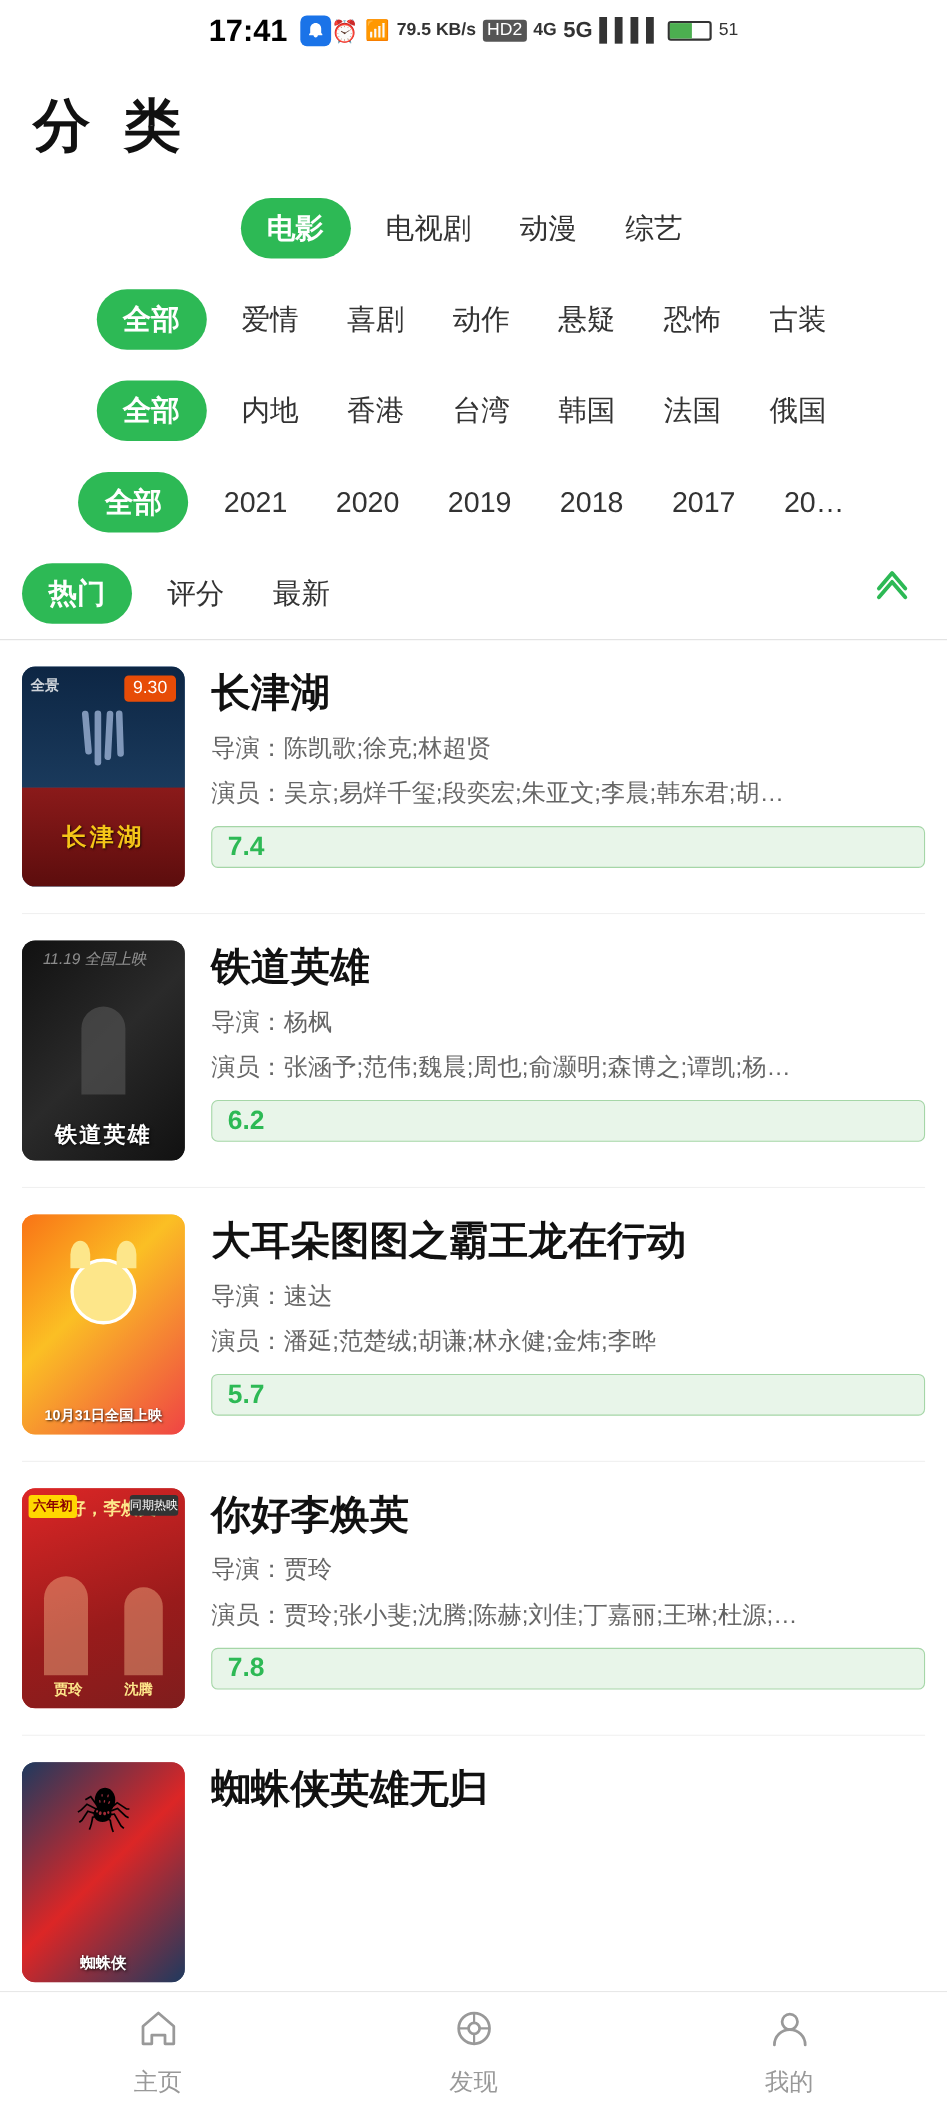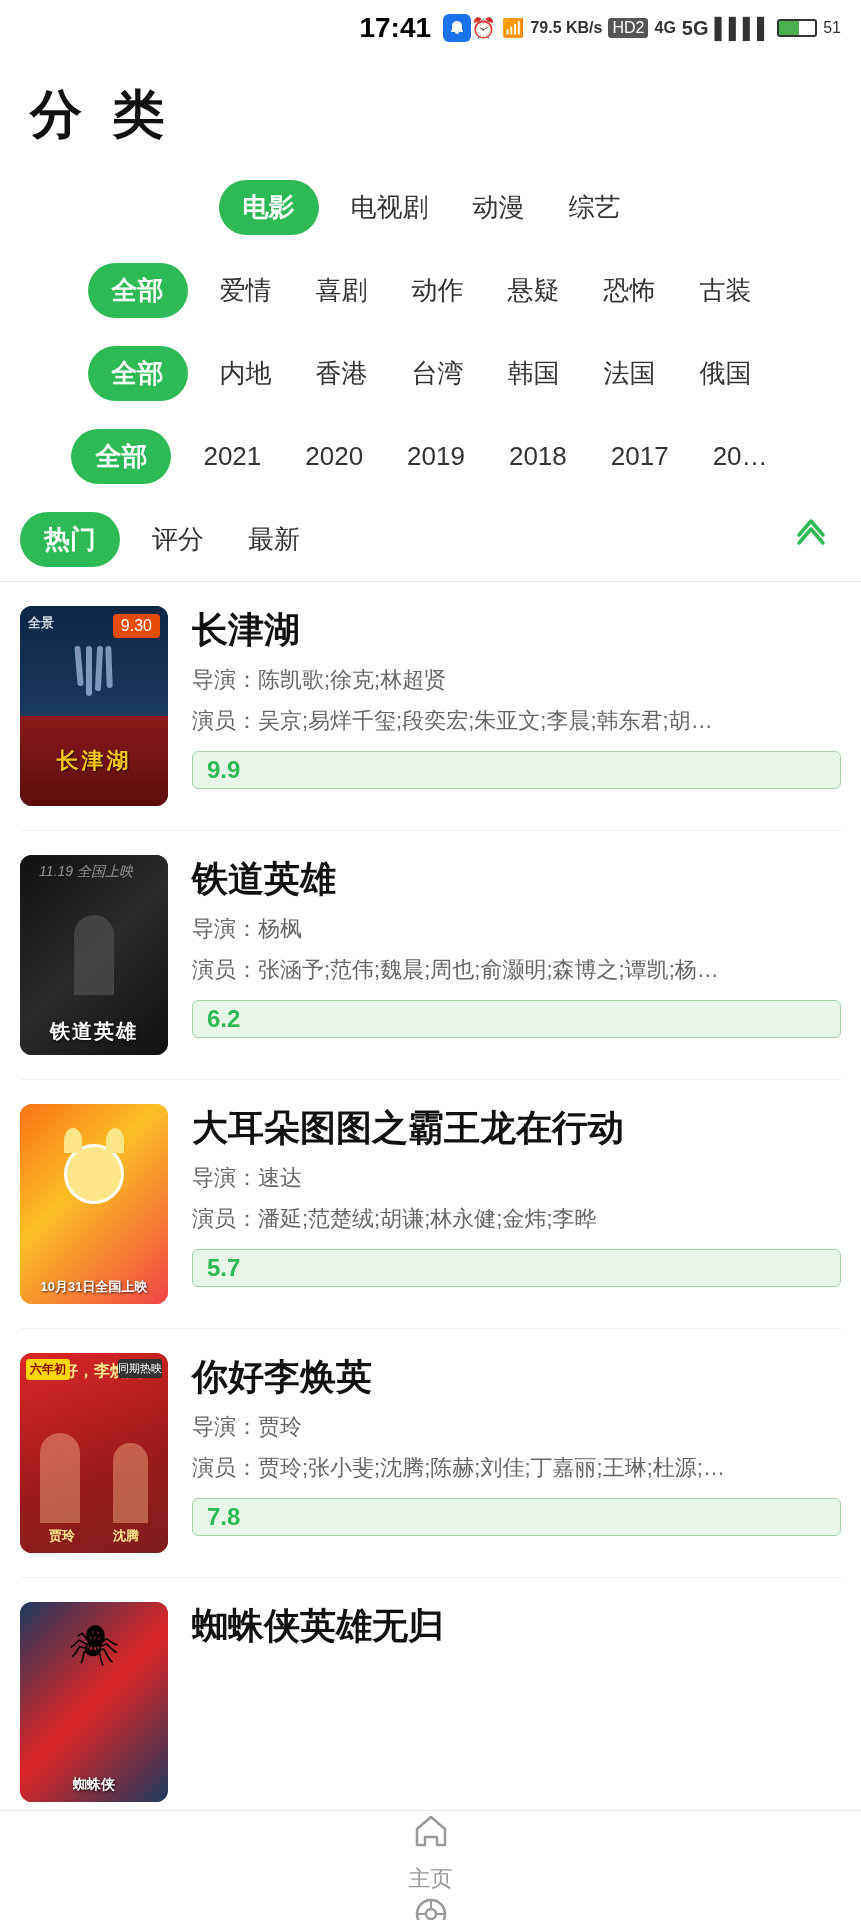--- a/index.html
+++ b/index.html
@@ -8,21 +8,21 @@
       width: 861px;
       min-height: 1920px;
       background: #fff;
       font-family: -apple-system, "PingFang SC", "Microsoft YaHei", sans-serif;
       position: relative;
     }
 
     
     .status-bar {
       display: flex;
-      justify-content: flex-end;
+      justify-content: center;
       align-items: center;
       padding: 8px 20px 8px 20px;
       height: 56px;
       background: #fff;
     }
     .status-time {
       font-size: 28px;
       font-weight: 600;
       color: #000;
     }
@@ -203,21 +203,20 @@
       position: fixed;
       bottom: 0;
       left: 0;
       width: 861px;
       height: 110px;
       background: #fff;
       border-top: 1px solid #e8e8e8;
       display: flex;
       align-items: center;
       justify-content: space-around;
-      flex-direction: column;
     }
     .nav-item {
       display: flex;
       flex-direction: column;
       align-items: center;
       gap: 4px;
       cursor: pointer;
       flex: 1;
     }
     .nav-icon {
@@ -355,21 +354,21 @@
             <div style="width:6px;height:50px;background:rgba(200,220,255,0.6);border-radius:3px;"></div>
             <div style="width:6px;height:45px;background:rgba(200,220,255,0.6);border-radius:3px;transform:rotate(3deg);"></div>
             <div style="width:6px;height:42px;background:rgba(200,220,255,0.6);border-radius:3px;transform:rotate(-2deg);"></div>
           </div>
         </div>
       </div>
       <div class="movie-info">
         <div class="movie-title">长津湖</div>
         <div class="movie-meta">导演：陈凯歌;徐克;林超贤</div>
         <div class="movie-meta">演员：吴京;易烊千玺;段奕宏;朱亚文;李晨;韩东君;胡…</div>
-        <div class="movie-score">9.9</div>
+        <div class="movie-score">7.4</div>
       </div>
     </div>
 
     <div class="movie-item">
       <div class="movie-poster poster-2">
         <div style="width:100%;height:100%;position:relative;overflow:hidden;">
           <div style="width:100%;height:100%;background:linear-gradient(135deg,#111 0%,#2a2a2a 50%,#111 100%);"></div>
           <div style="position:absolute;top:8px;left:8px;right:24px;text-align:center;color:rgba(255,255,255,0.5);font-size:14px;font-style:italic;">11.19 全国上映</div>
           <div style="position:absolute;bottom:10px;left:0;right:0;text-align:center;">
             <span style="color:#fff;font-size:20px;font-weight:900;letter-spacing:2px;text-shadow:1px 1px 3px rgba(0,0,0,0.9);">铁道英雄</span>

